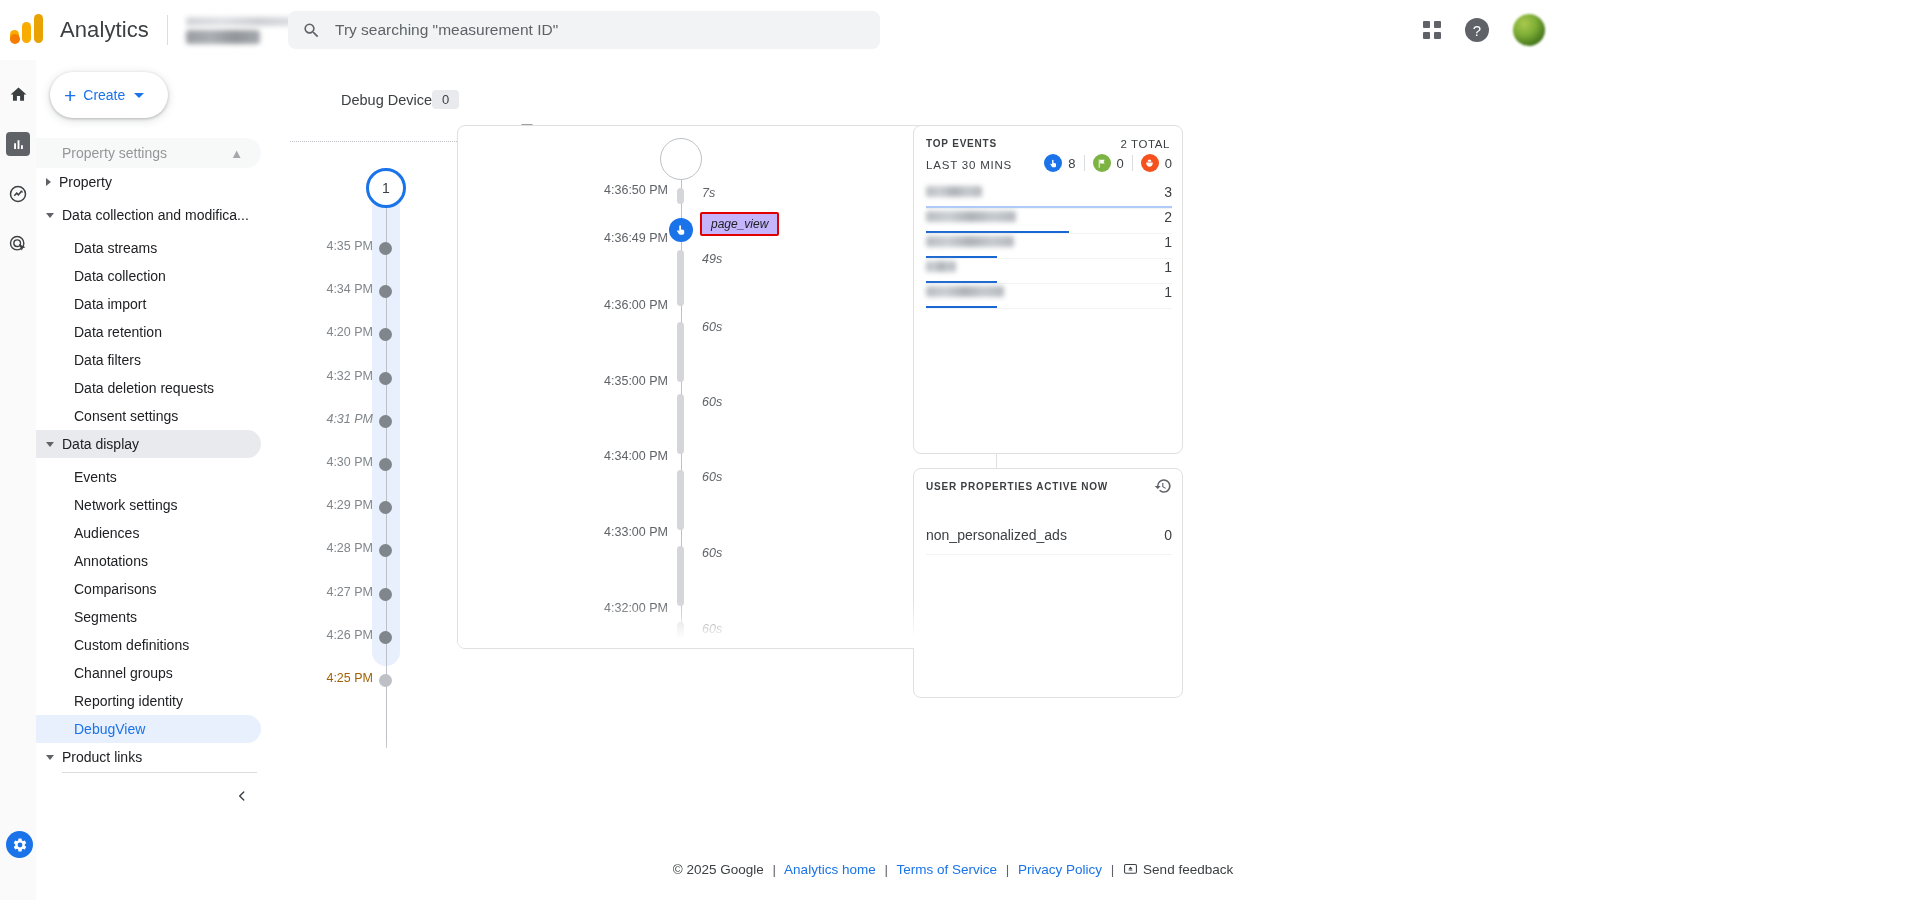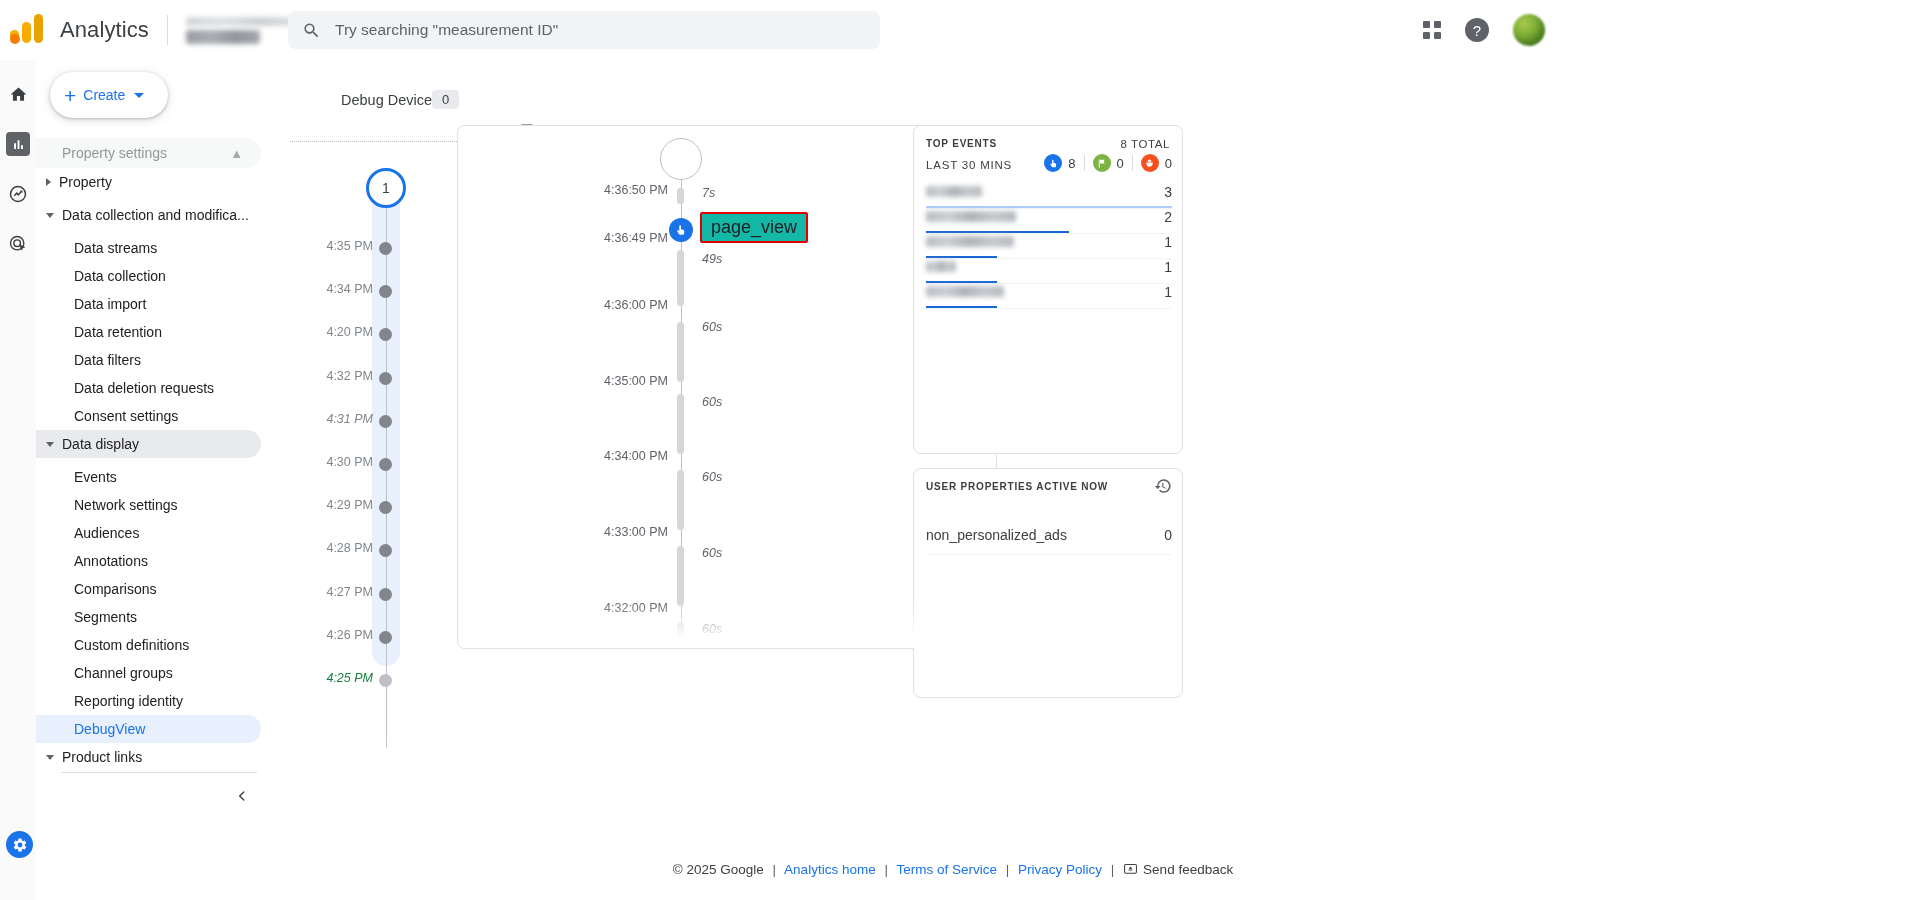--- a/index.html
+++ b/index.html
@@ -146,21 +146,21 @@
     font-size: 14px; color: #3c4043; z-index: 4; cursor: pointer;
   }
   .min-band {
     position: absolute; left: 99px; top: 20px; width: 28px; height: 478px;
     background: #e8f0fe; border-radius: 14px; z-index: 1;
   }
   .min-line { position: absolute; left: 112.5px; top: 40px; width: 1px; height: 540px; background: #bdc1c6; z-index: 2; }
   .min-row { position: absolute; left: 0; width: 180px; height: 14px; z-index: 3; }
   .min-row .t { position: absolute; right: 80px; top: -3px; font-size: 12.5px; color: #80868b; white-space: nowrap; }
   .min-row .d { position: absolute; left: 106px; top: 0; width: 13px; height: 13px; border-radius: 50%; background: #80868b; }
-  .min-row.faded .t { color: #15803d; font-style: italic; }
+  .min-row.faded .t { color: #a16207; }
   .min-row.faded .d { background: #bdc1c6; }
   .min-fade {
     position: absolute; left: -2px; top: 570px; width: 300px; height: 78px;
     background: linear-gradient(to bottom, rgba(255,255,255,0) 0%, #fff 72%); z-index: 5; pointer-events: none;
   }
 
   
   .stream-card {
     position: absolute; left: 182px; top: 65px; width: 540px; height: 524px;
     background: #fff; border: 1px solid #e0e0e0; border-radius: 8px; overflow: hidden;
@@ -173,21 +173,21 @@
   .ev-line { position: absolute; left: 222.5px; top: 54px; width: 1px; height: 470px; background: #bdc1c6; z-index: 1; }
   .ev-bar { position: absolute; left: 219px; width: 7px; border-radius: 4px; background: #d4d6d9; z-index: 2; }
   .ev-gap-lbl { position: absolute; left: 244px; font-size: 12.5px; font-style: italic; color: #5f6368; }
   .ev-time { position: absolute; right: 330px; font-size: 12.5px; color: #5f6368; white-space: nowrap; }
   .ev-node {
     position: absolute; left: 211px; width: 24px; height: 24px; border-radius: 50%;
     background: #1a73e8; display: flex; align-items: center; justify-content: center; z-index: 5; cursor: pointer;
   }
   .ev-name-box {
     position: absolute; left: 242px; border: 2.5px solid #e00000; border-radius: 2px;
-    background: #14b8a6; padding: 3px 9px; font-size: 18px; color: #202124; z-index: 6; cursor: pointer;
+    background: #c4b5fd; padding: 3px 9px; font-size: 12px; color: #202124; z-index: 6; cursor: pointer; font-style: italic;
   }
   .stream-fade {
     position: absolute; left: 0; bottom: 0; width: 540px; height: 46px;
     background: linear-gradient(to bottom, rgba(255,255,255,0) 0%, #fff 80%); z-index: 7; pointer-events: none;
   }
 
   
   .card {
     position: absolute; background: #fff; border: 1px solid #e0e0e0; border-radius: 8px;
   }
@@ -490,21 +490,21 @@
           <path fill="#ffffff" d="M9 11V5.5a1.5 1.5 0 113 0V11h.5l3.2.7c1 .2 1.8 1.1 1.8 2.2v3.4c0 1.6-1.3 2.9-2.9 2.9h-3.8c-1 0-1.9-.5-2.4-1.3l-3-4.6a1.3 1.3 0 011.9-1.7L9 14.2V11z"></path>
         </svg>
       </div>
       <div class="ev-name-box" style="top:86px;">page_view</div>
     </div>
     <div class="stream-fade"></div>
   </div>
 
   <div class="card card-top-events">
     <div class="card-hd">TOP EVENTS</div>
-    <div class="card-hd-right">8 TOTAL</div>
+    <div class="card-hd-right">2 TOTAL</div>
     <div class="card-sub">LAST 30 MINS</div>
     <div class="chips" id="top-events-chips">
         <div class="chip">
           <span class="ic" style="background: rgb(26, 115, 232);">
             <svg width="11" height="11" viewBox="0 0 24 24">
               <path fill="#fff" d="M9 11V5.5a1.5 1.5 0 113 0V11h.5l3.2.7c1 .2 1.8 1.1 1.8 2.2v3.4c0 1.6-1.3 2.9-2.9 2.9h-3.8c-1 0-1.9-.5-2.4-1.3l-3-4.6a1.3 1.3 0 011.9-1.7L9 14.2V11z"></path>
             </svg>
           </span>
           <span>8</span>
         </div>

